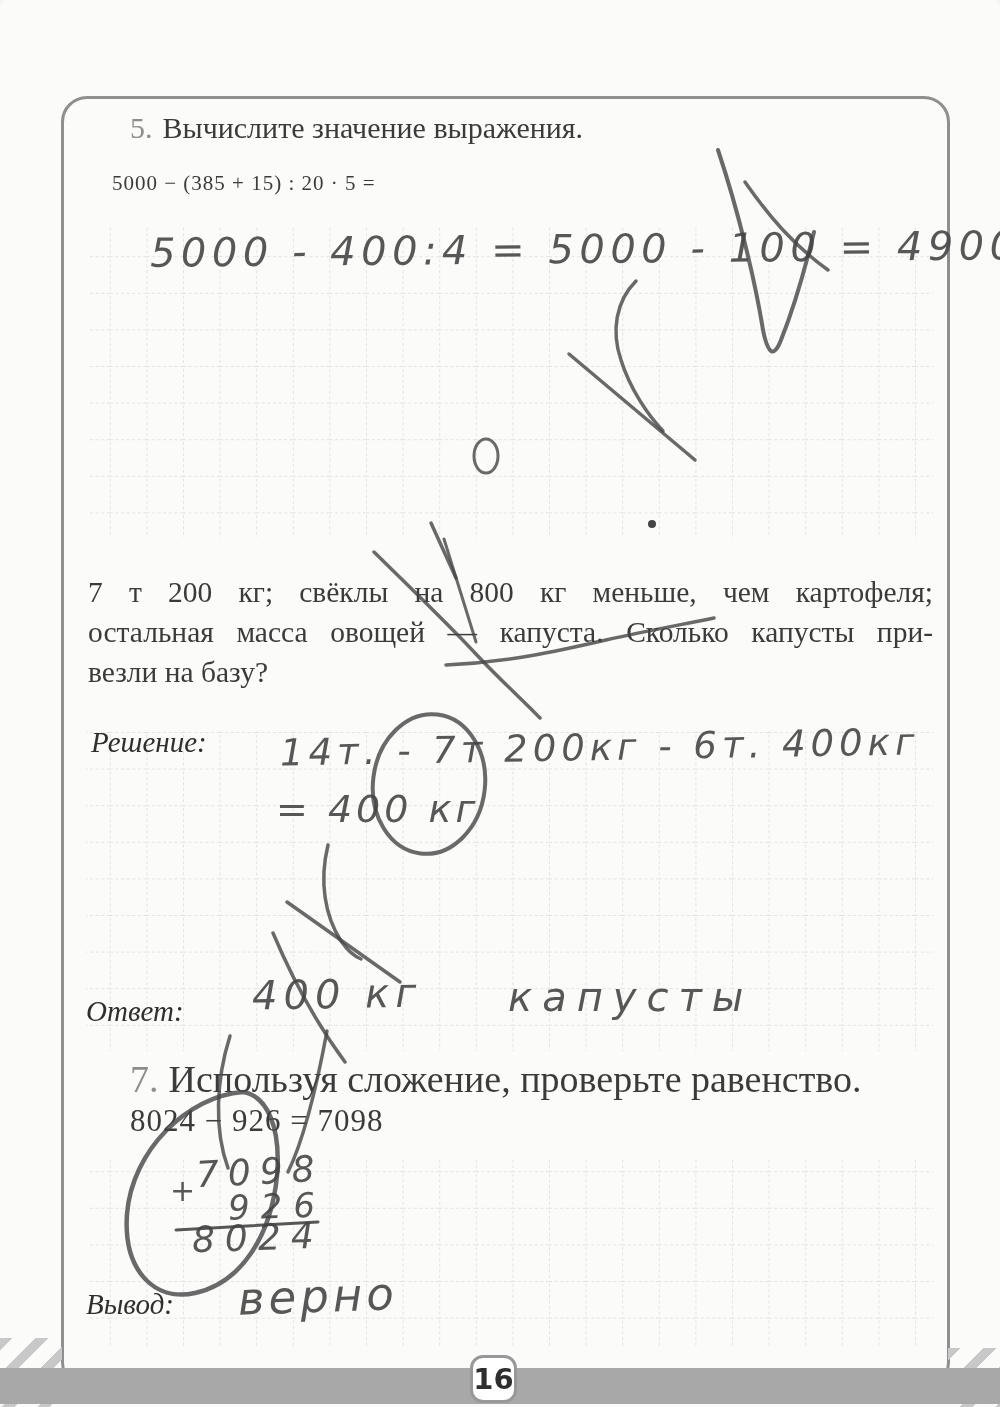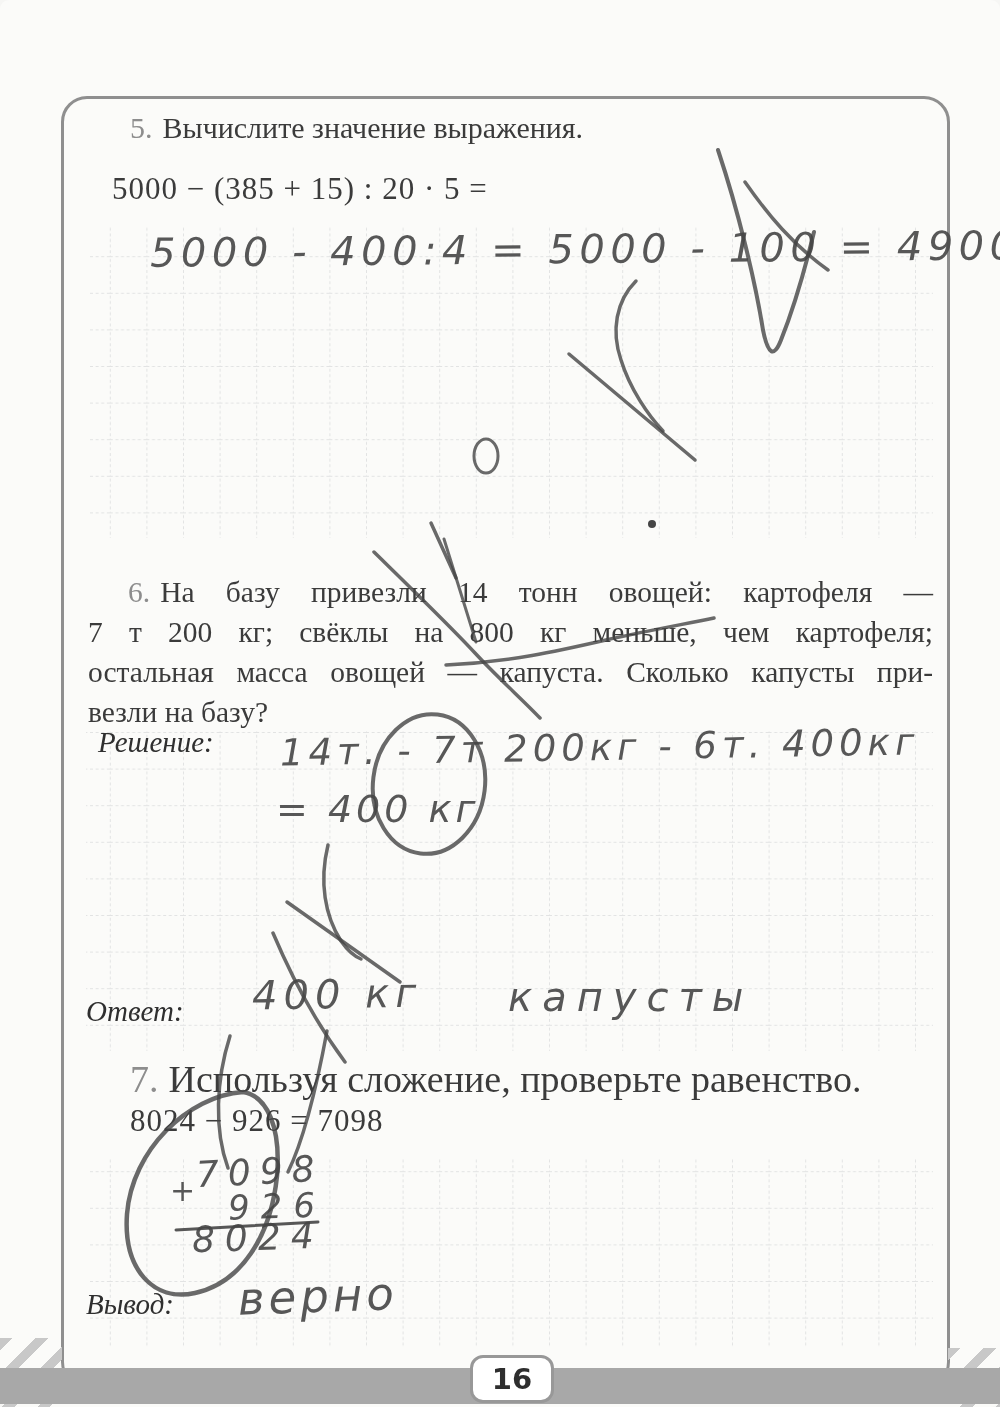--- a/index.html
+++ b/index.html
@@ -13,26 +13,26 @@
   .frame{
     position:absolute;left:61px;top:96px;width:889px;height:1292px;
     box-sizing:border-box;border:3px solid #8f8f8f;border-radius:26px;
     background:transparent;z-index:1;
   }
   .layer{position:absolute;left:0;top:0;width:1000px;height:1407px;z-index:2;pointer-events:none;}
   
   .printed{position:absolute;color:#3b3b3b;z-index:3;}
   .pnum{color:#8d8d8d;margin-right:10px;}
   .p5-head{left:130px;top:111px;font-size:30px;white-space:nowrap;}
-  .p5-expr{left:112px;top:171px;font-size:31px;letter-spacing:1px;white-space:nowrap;}
+  .p5-expr{left:112px;top:171px;font-size:21px;letter-spacing:1px;white-space:nowrap;}
   .p6-block{left:88px;top:572px;width:845px;font-size:29.5px;line-height:40px;}
   .jline{text-align:justify;text-align-last:justify;}
   .indent{text-indent:40px;}
   .label{font-style:italic;font-size:29px;color:#2f2f2f;}
-  .lbl-solution{left:98px;top:726px;}
+  .lbl-solution{left:91px;top:726px;}
   .lbl-answer{left:86px;top:995px;}
   .lbl-conclusion{left:86px;top:1288px;text-align:right;}
   .p7-head{left:130px;top:1057px;font-size:38px;white-space:nowrap;}
   .p7-expr{left:130px;top:1103px;font-size:31px;letter-spacing:1px;white-space:nowrap;}
   
   .hw{
     position:absolute;z-index:4;color:#4a4a4a;opacity:.92;white-space:nowrap;
     font-family:"DejaVu Sans", sans-serif;font-style:italic;
   }
   .hw-p5{left:150px;top:226px;font-size:40px;letter-spacing:5.5px;transform:rotate(-0.5deg);}
@@ -47,21 +47,21 @@
   .hw-concl{left:238px;top:1270px;font-size:45px;letter-spacing:4px;transform:rotate(-2deg);}
   
   .pencil{z-index:5;}
   
   .hatch{position:absolute;z-index:6;
     background:repeating-linear-gradient(135deg,#c8c8c8 0 9px,rgba(0,0,0,0) 9px 25px);}
   .hatch-left{left:0;top:1338px;width:62px;height:69px;}
   .hatch-right{left:948px;top:1348px;width:52px;height:59px;}
   .band{position:absolute;left:0;top:1368px;width:1000px;height:36px;background:#a8a8a8;z-index:7;}
   .plaque{
-    position:absolute;left:470px;top:1355px;width:84px;height:48px;z-index:8;
+    position:absolute;left:470px;top:1355px;width:47px;height:48px;z-index:8;
     box-sizing:border-box;background:#ffffff;border:3px solid #989898;border-radius:13px;
     display:flex;align-items:center;justify-content:center;
     font-family:"DejaVu Sans", sans-serif;font-weight:bold;font-size:29px;color:#2e2e2e;
   }
 </style>
 </head>
 <body>
 
 <div class="page">
 
@@ -77,23 +77,20 @@
     <rect x="86" y="731" width="847" height="320" fill="url(#gridpat)"></rect>
     <rect x="88" y="1158" width="845" height="190" fill="url(#gridpat)"></rect>
   </svg>
 
   <div class="printed p5-head">
     <span class="pnum">5.</span><span>Вычислите значение выражения.</span>
   </div>
   <div class="printed p5-expr">5000 − (385 + 15) : 20 · 5 =</div>
 
   <div class="printed p6-block">
-    <div class="jline indent">
-      <span class="pnum">6.</span><span>На базу привезли 14 тонн овощей: картофеля —</span>
-    </div>
     <div class="jline">7 т 200 кг; свёклы на 800 кг меньше, чем картофеля;</div>
     <div class="jline">остальная масса овощей — капуста. Сколько капусты при-</div>
     <div>везли на базу?</div>
   </div>
 
   <div class="printed label lbl-solution">Решение:</div>
   <div class="printed label lbl-answer">Ответ:</div>
 
   <div class="printed p7-head">
     <span class="pnum">7.</span><span>Используя сложение, проверьте равенство.</span>

